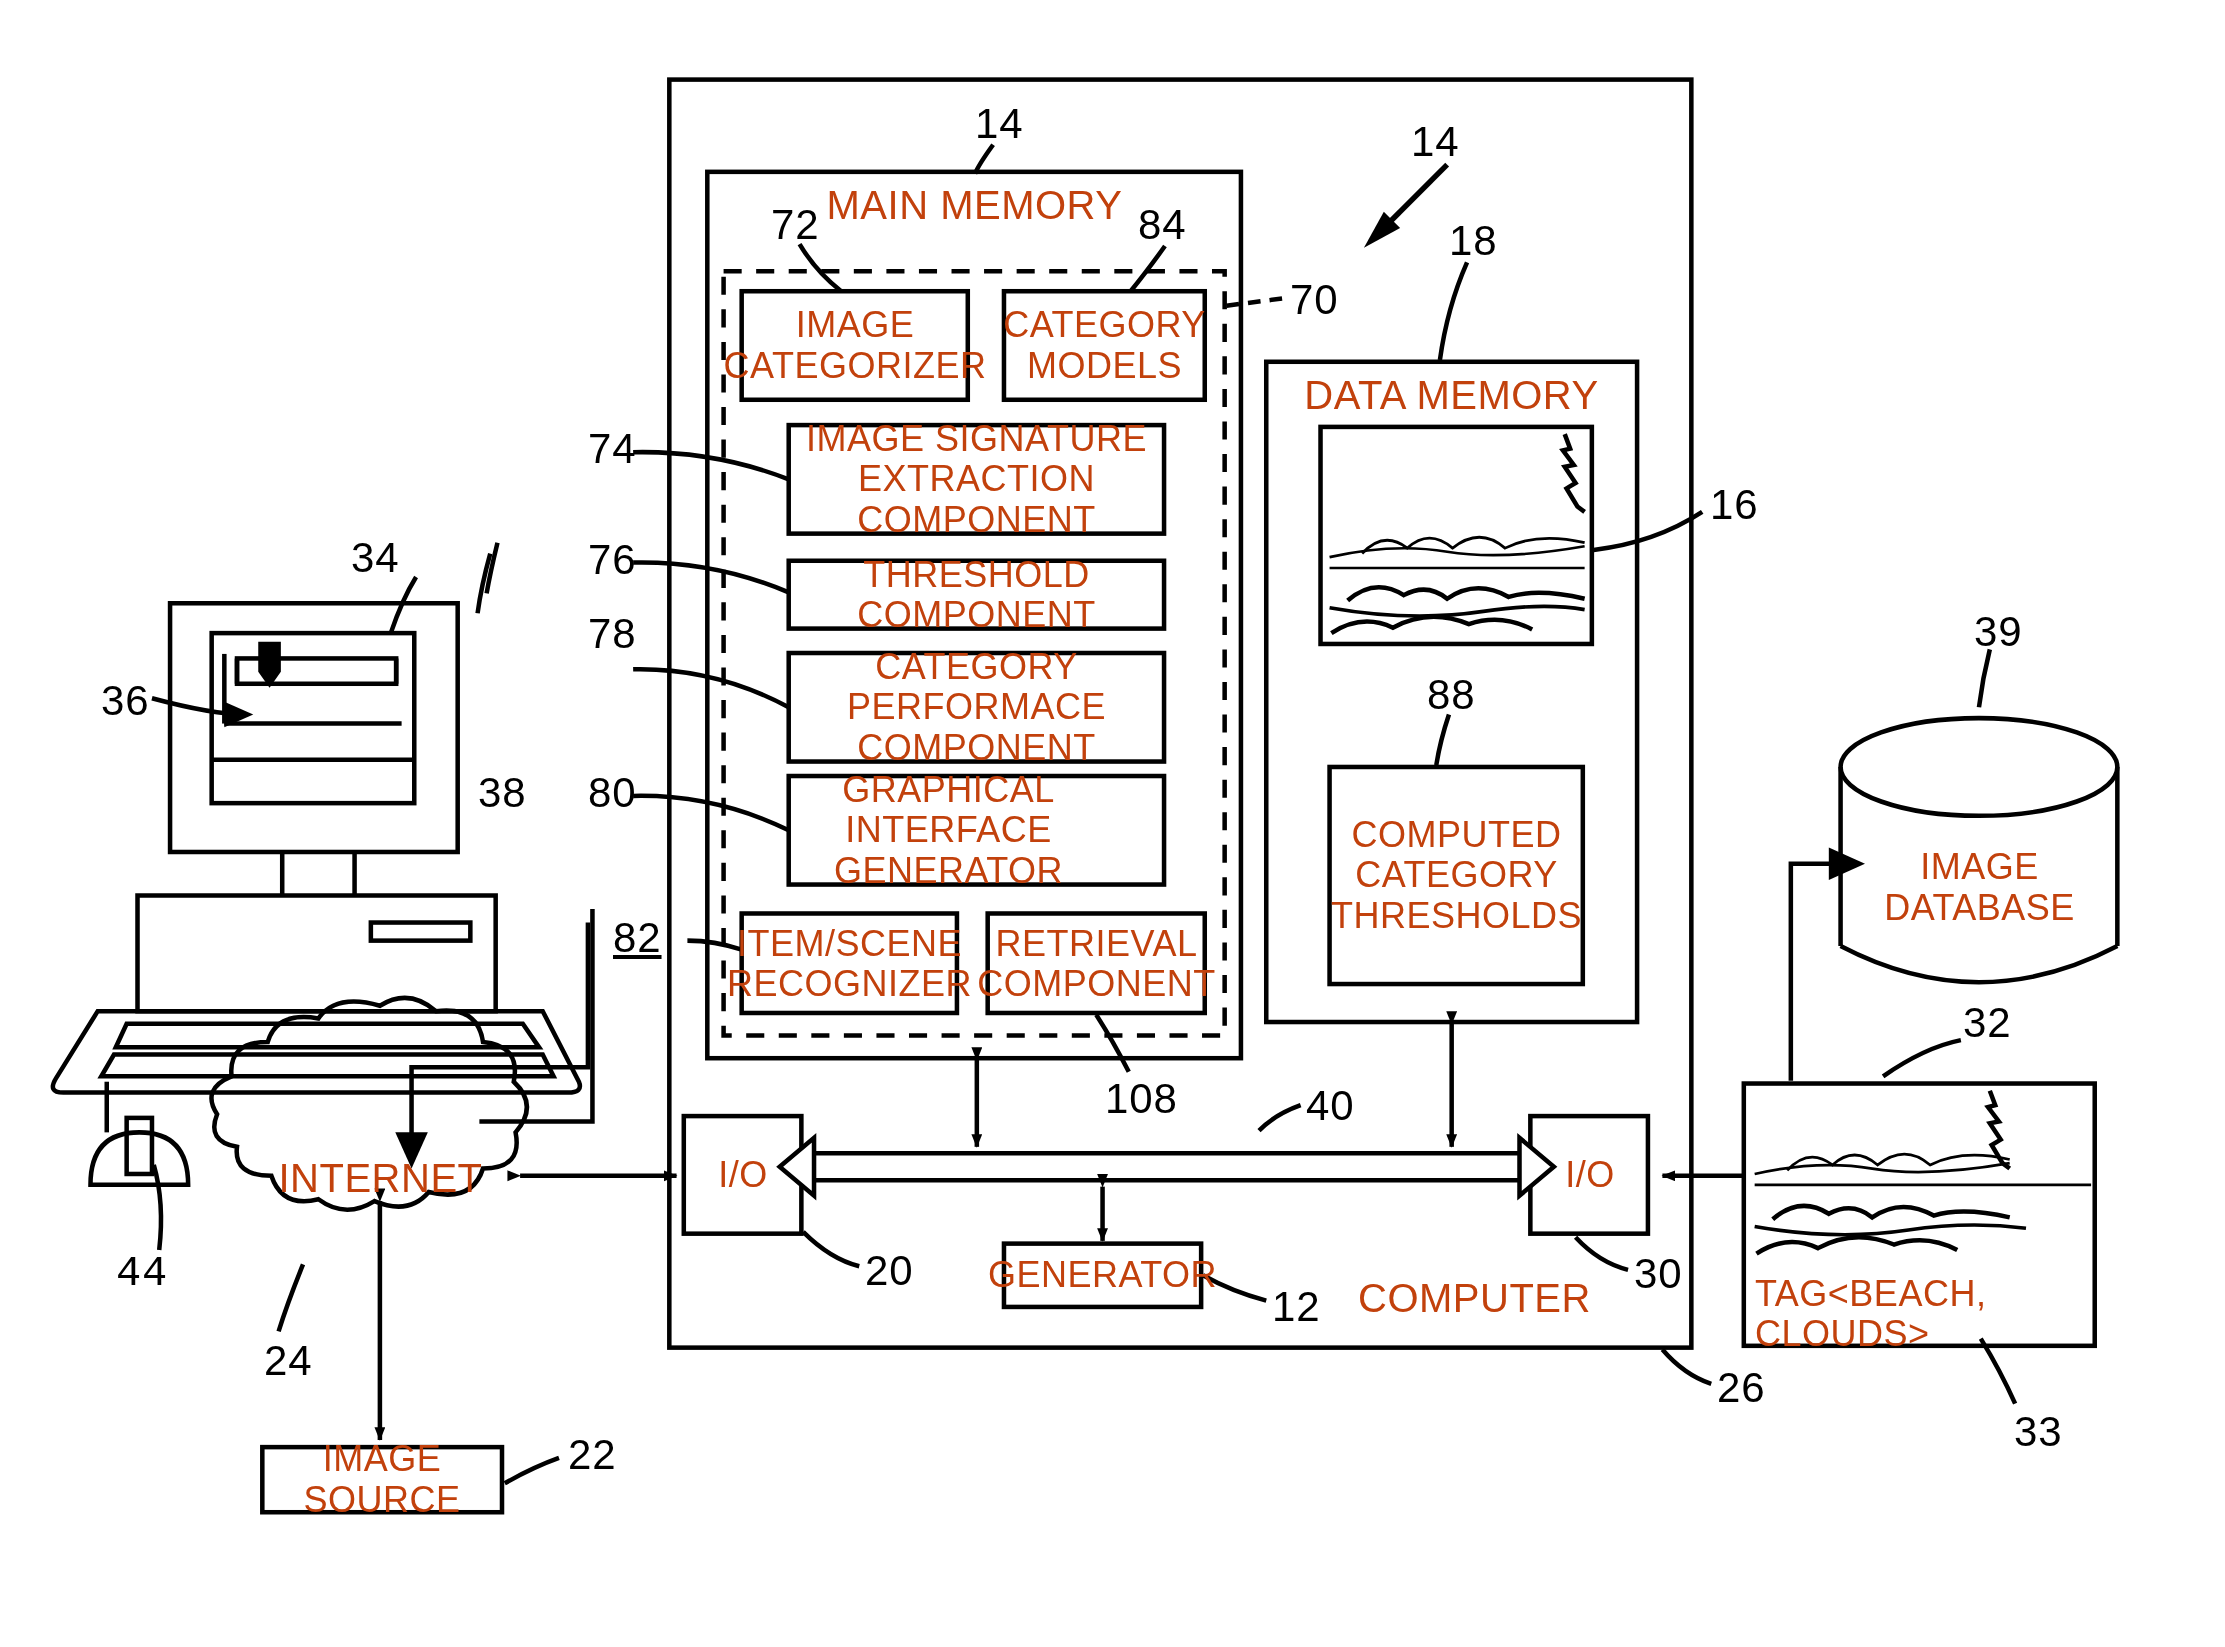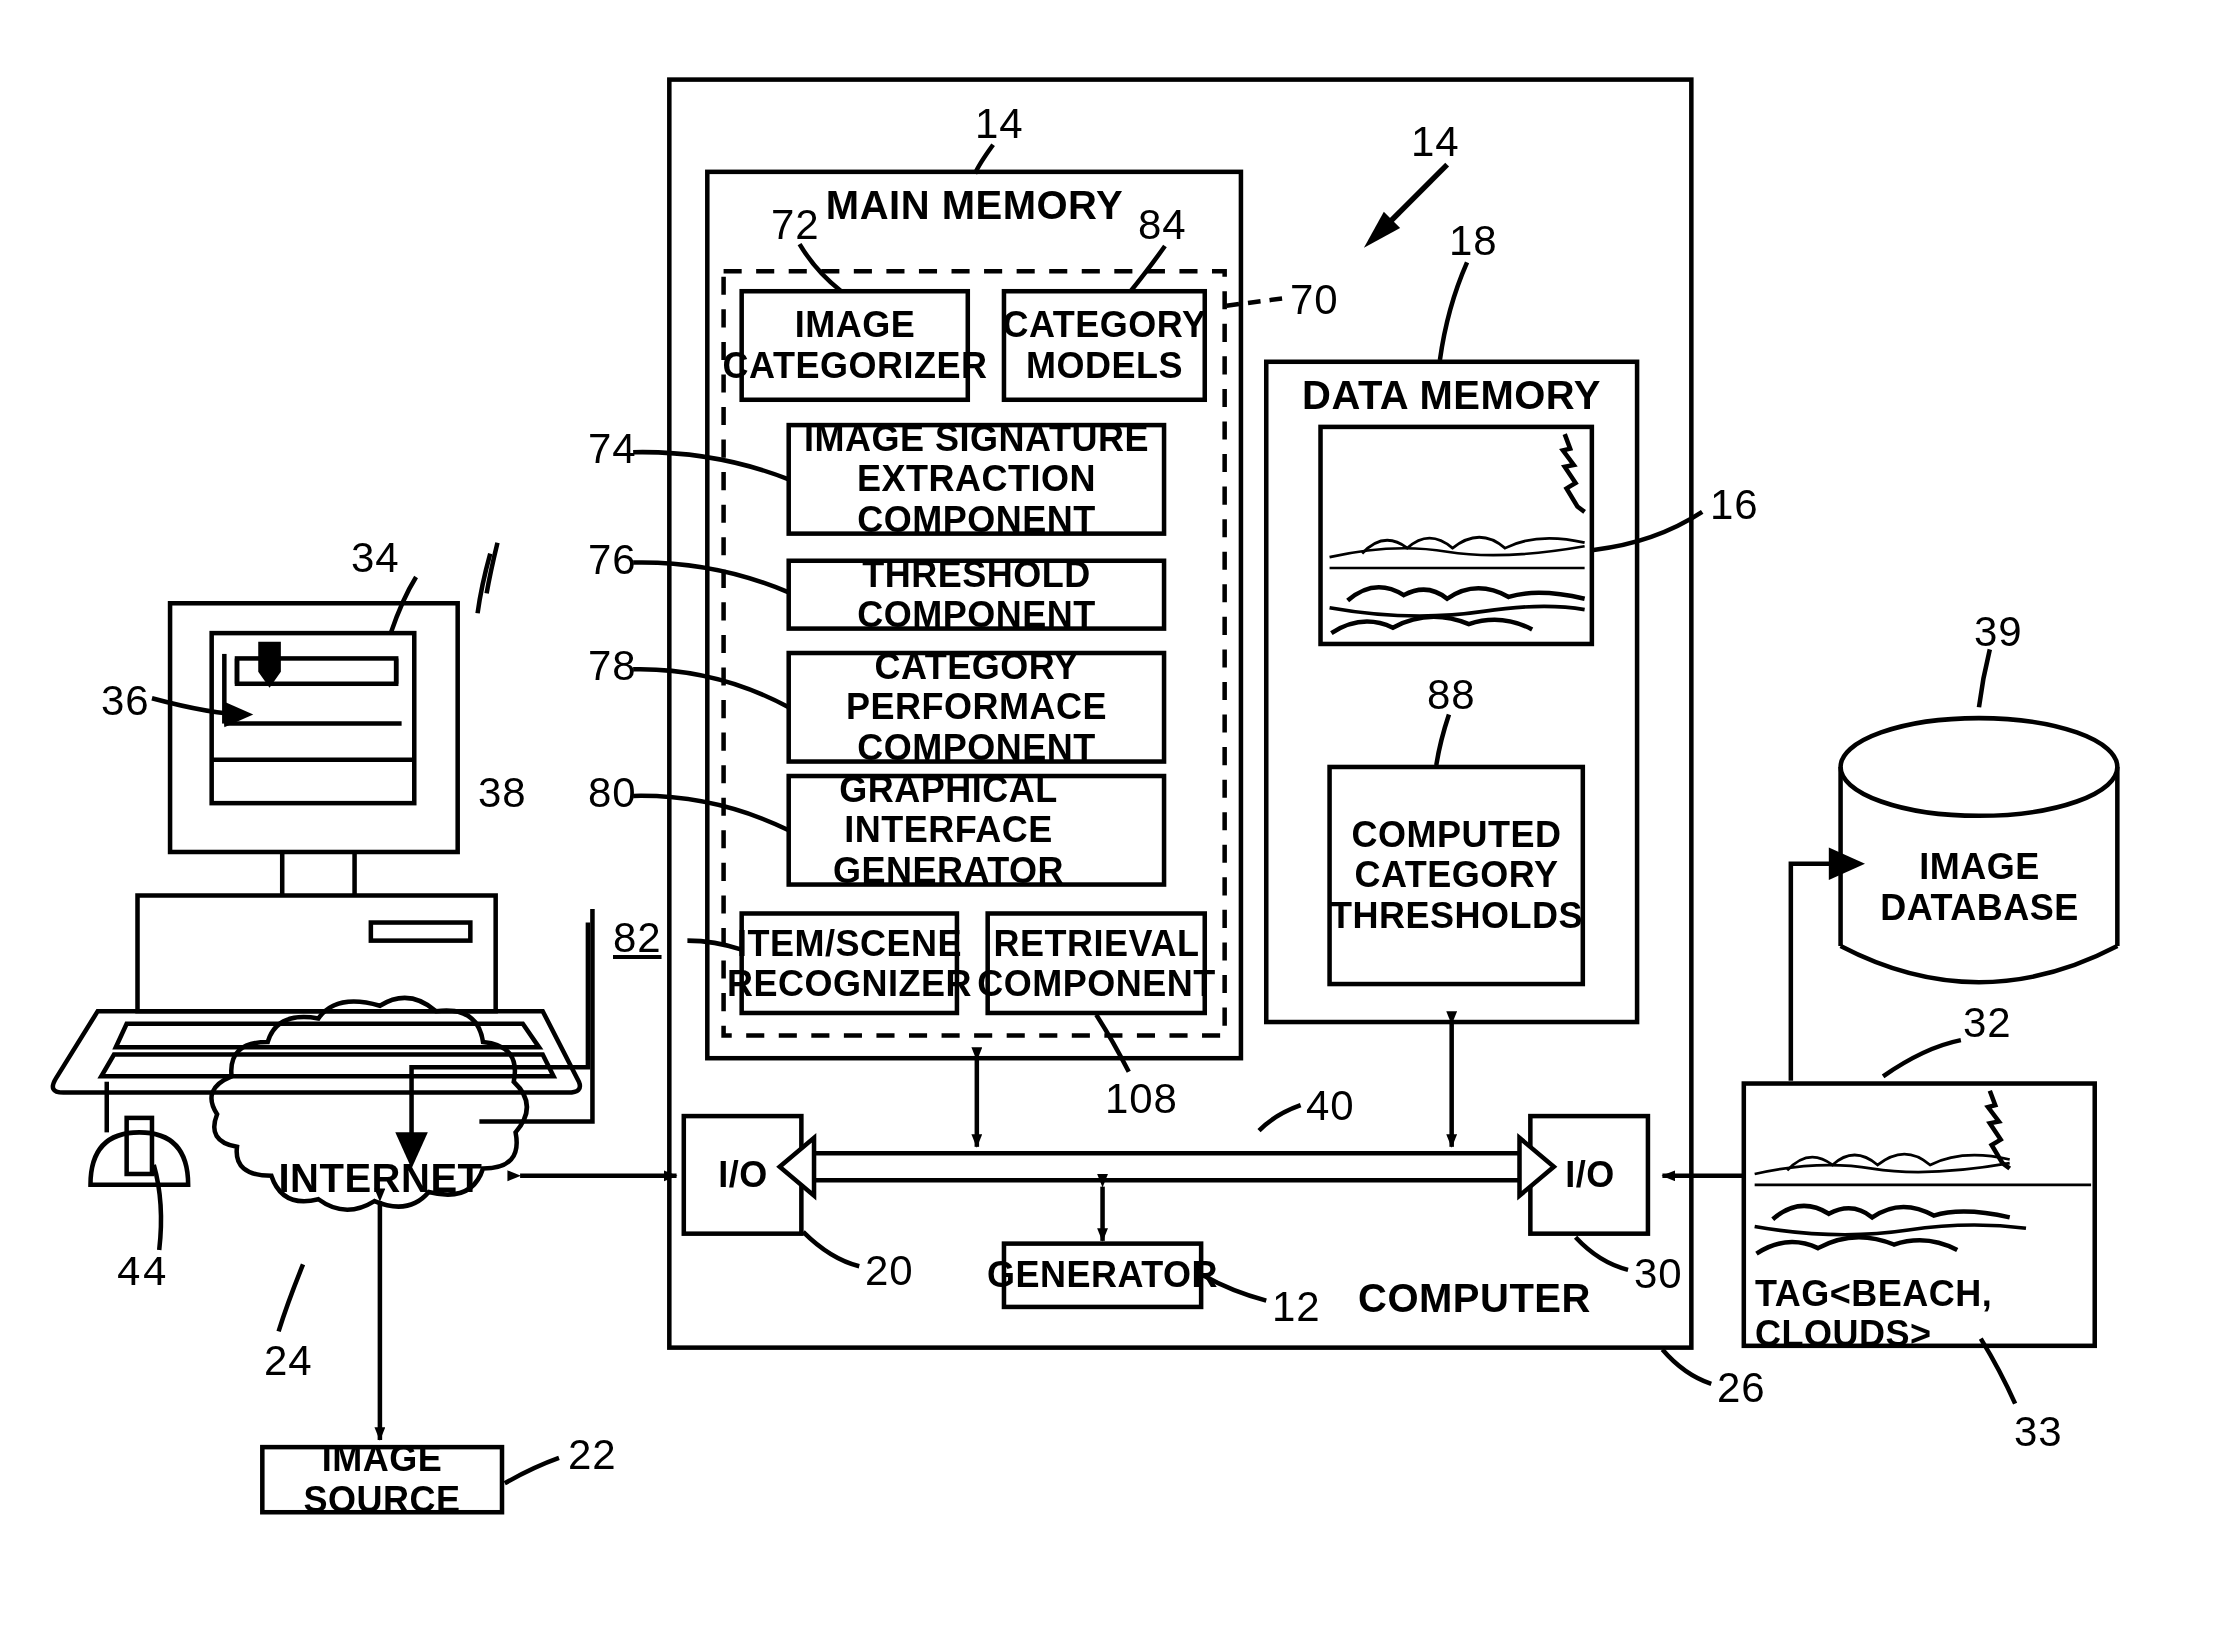--- a/index.html
+++ b/index.html
@@ -1,20 +1,20 @@
 <!DOCTYPE html>
 <html style="font-size:14.5px"><head>
 <meta charset="utf-8">
 <style>
   html,body{margin:0;padding:0;background:#fff;}
   body{font-family:"Liberation Sans",sans-serif;}
   #stage{position:relative;width:2225px;height:1647px;background:#fff;overflow:hidden;}
   #svgroot{position:absolute;left:0;top:0;width:2225px;height:1647px;}
-  .lbl{position:absolute;color:#000000;font-family:"Liberation Sans",sans-serif;
-       text-align:center;line-height:1.12;letter-spacing:0.5px;white-space:pre-line;font-weight:bold;}
+  .lbl{position:absolute;color:#c2410c;font-family:"Liberation Sans",sans-serif;
+       text-align:center;line-height:1.12;letter-spacing:0.5px;white-space:pre-line;}
   .ref{position:absolute;color:#000;font-family:"Liberation Sans",sans-serif;
        font-size:42px;letter-spacing:0.9px;}
   .boxlabel{font-size:36px;}
   .big{font-size:40px;}
   .center{display:flex;align-items:center;justify-content:center;}
 </style>
 </head>
 <body>
 
 <div id="stage">
@@ -230,21 +230,21 @@
   <div class="lbl boxlabel center" style="left:1004px;top:291px;width:201px;height:109px;">CATEGORY
 MODELS</div>
 
   <div class="ref" style="left:588px;top:425px;">74</div>
   <div class="lbl boxlabel center" style="left:789px;top:425px;width:375px;height:109px;">IMAGE SIGNATURE
 EXTRACTION COMPONENT</div>
 
   <div class="ref" style="left:588px;top:536px;">76</div>
   <div class="lbl boxlabel center" style="left:789px;top:561px;width:375px;height:68px;">THRESHOLD COMPONENT</div>
 
-  <div class="ref" style="left:588px;top:642px;text-align:center;">78</div>
+  <div class="ref" style="left:588px;top:610px;text-align:center;">78</div>
   <div class="lbl boxlabel center" style="left:789px;top:653px;width:375px;height:109px;">CATEGORY PERFORMACE
 COMPONENT</div>
 
   <div class="ref" style="left:588px;top:769px;">80</div>
   <div class="lbl boxlabel center" style="left:761px;top:776px;width:375px;height:109px;">GRAPHICAL
 INTERFACE GENERATOR</div>
 
   <div class="ref" style="left:613px;top:914px;text-decoration:underline;">82</div>
   <div class="lbl boxlabel center" style="left:742px;top:914px;width:215px;height:100px;">ITEM/SCENE
 RECOGNIZER</div>

